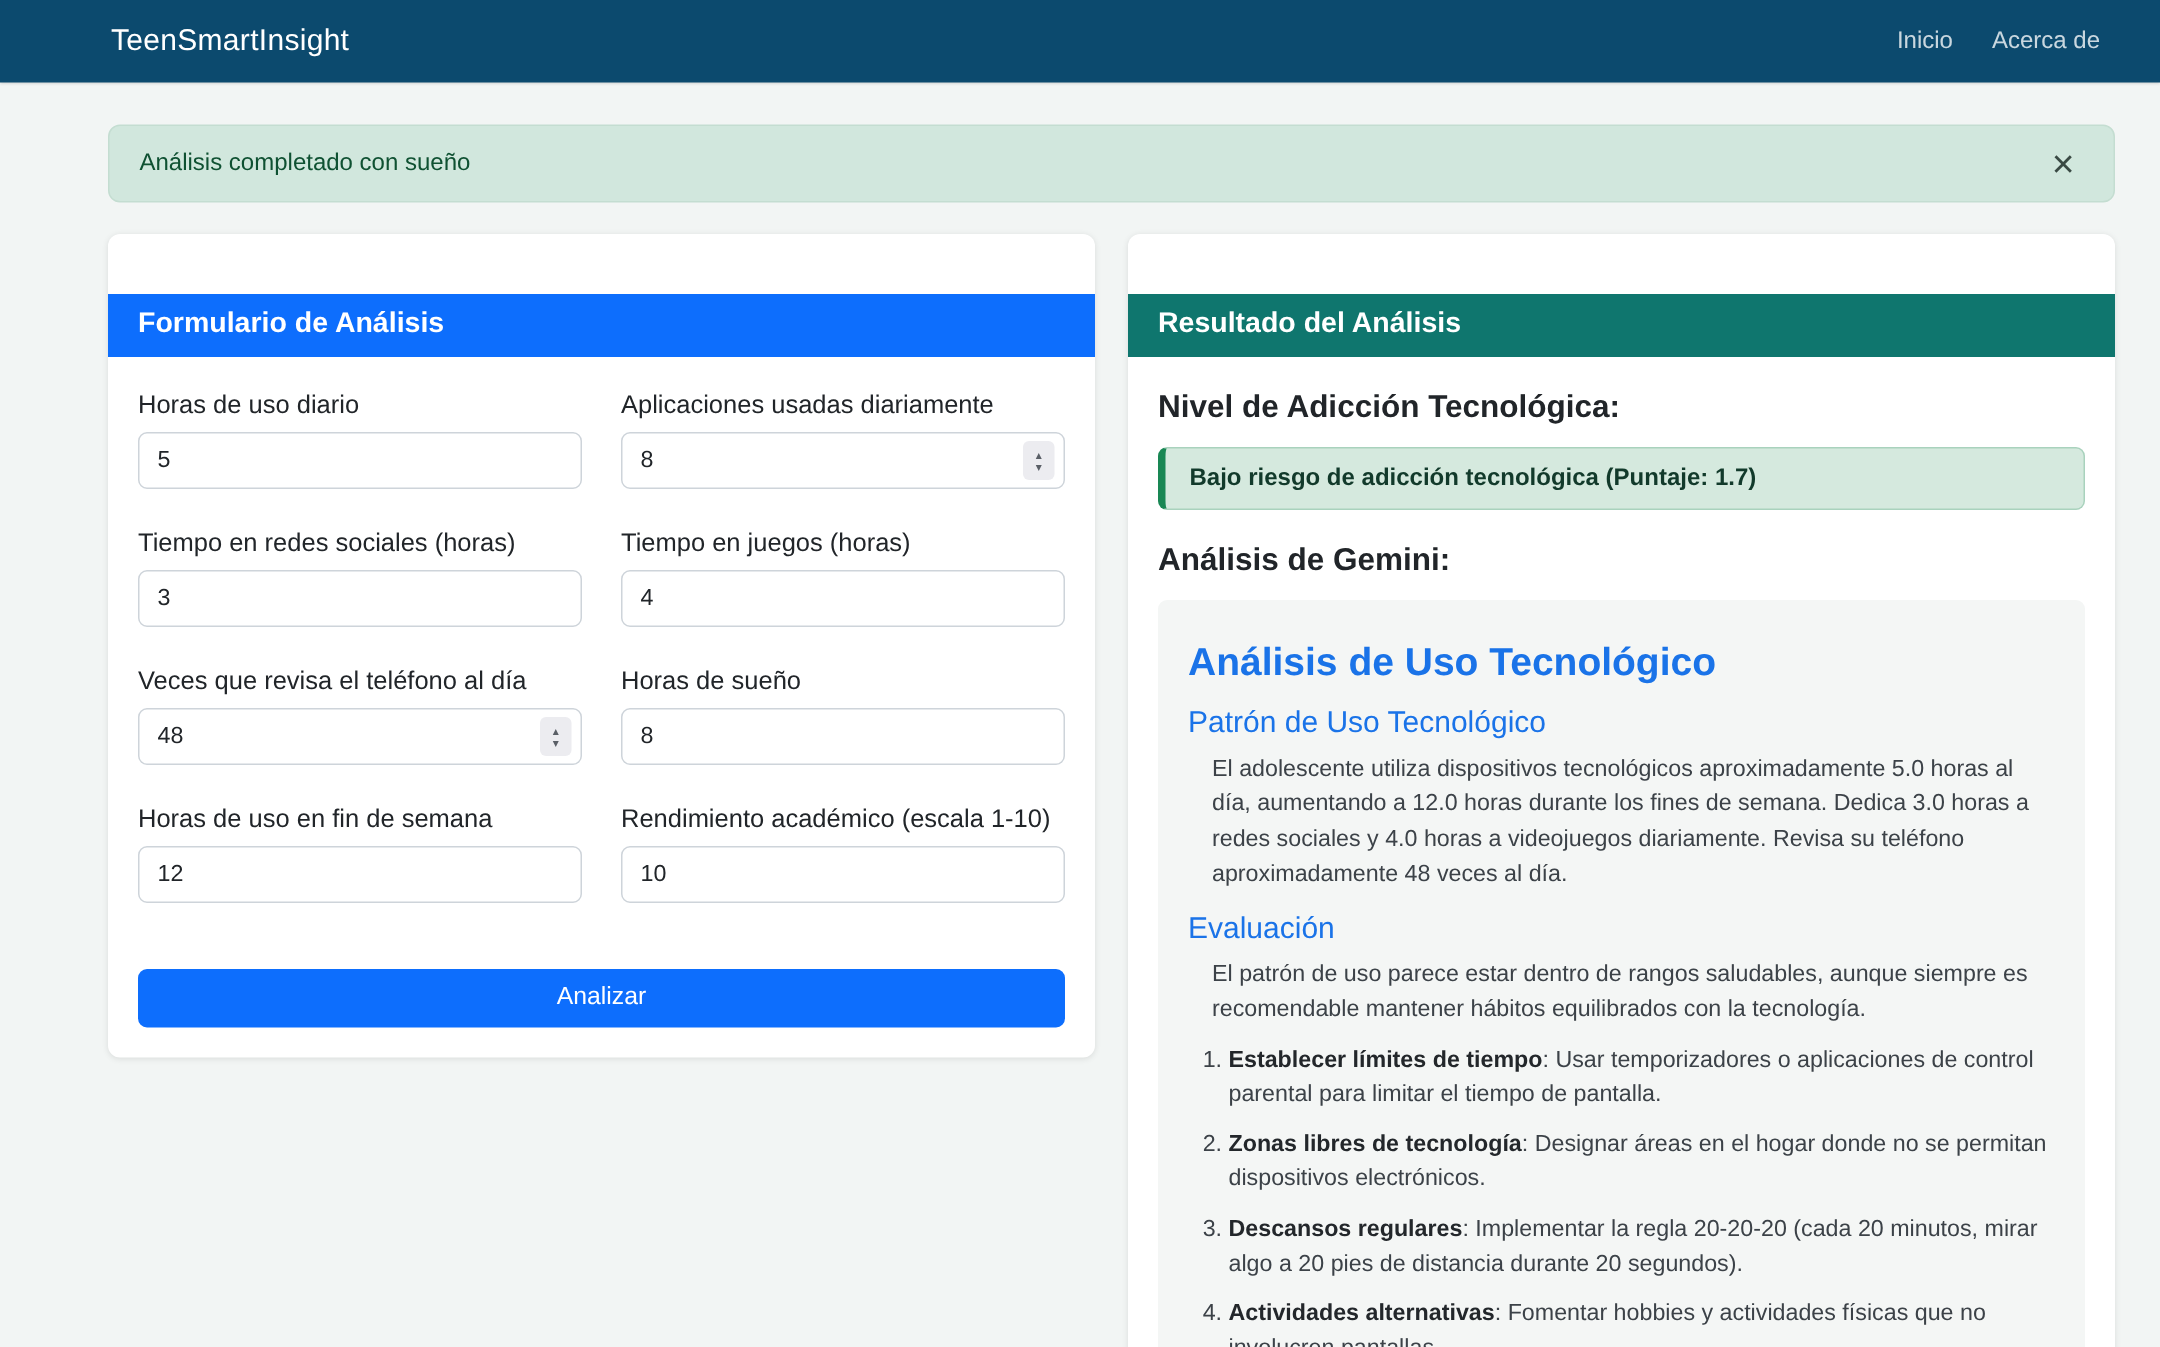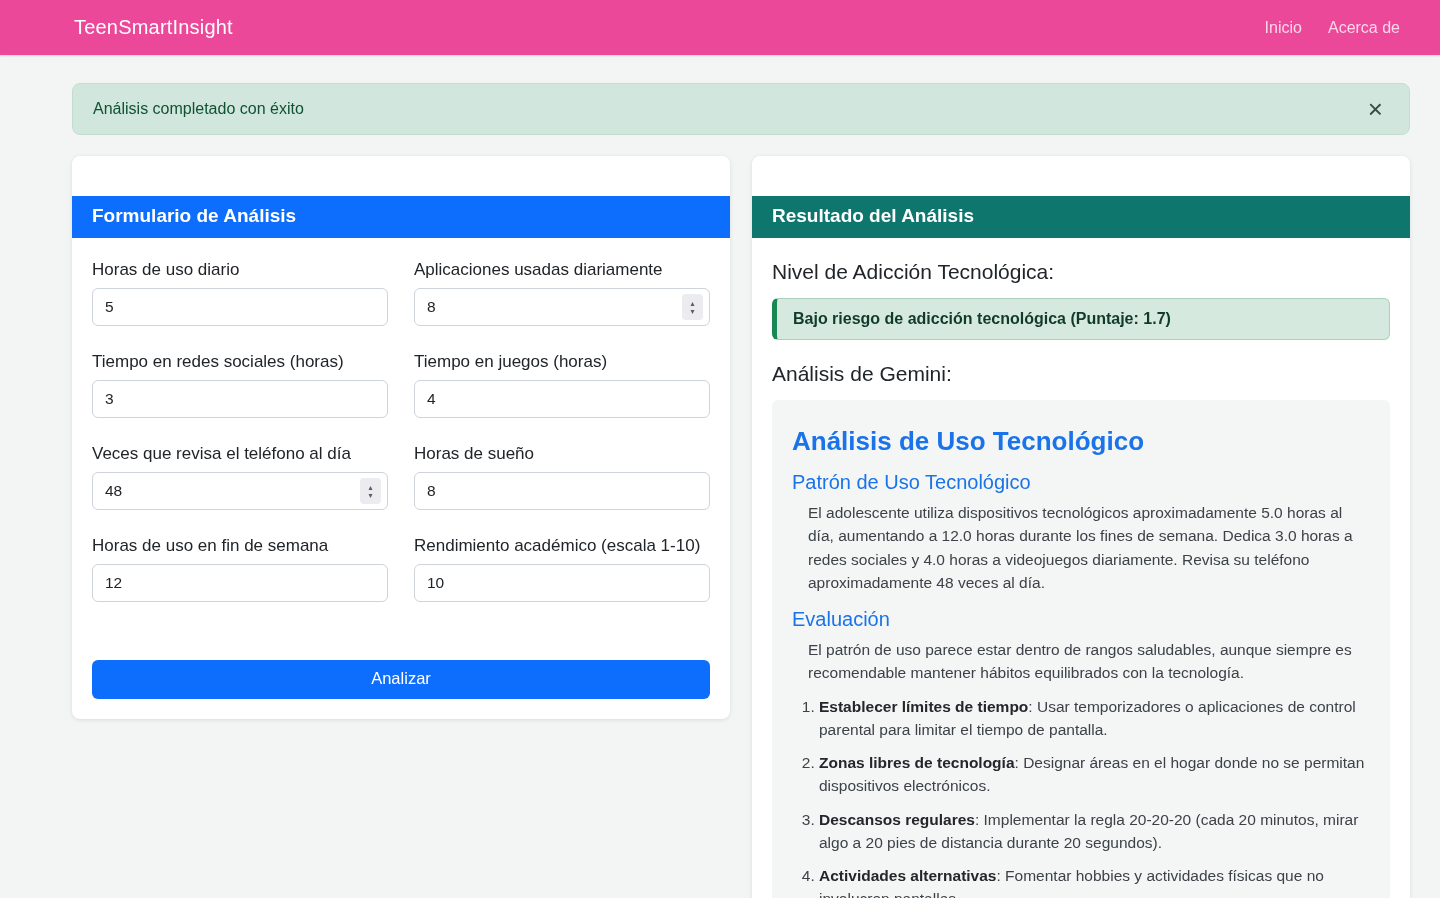--- a/index.html
+++ b/index.html
@@ -6,21 +6,21 @@
   html,body { width:1440px; height:898px; overflow:hidden; }
   body {
     font-family:"Liberation Sans", sans-serif;
     background:#f2f5f4;
     color:#212529;
   }
 
   
   .navbar {
     height:55px;
-    background:#ec4899;
+    background:#0c4a6e;
     display:flex;
     align-items:center;
     justify-content:space-between;
     padding:0 40px 0 74px;
     box-shadow:0 1px 2px rgba(0,0,0,.15);
   }
   .navbar-brand {
     color:#ffffff;
     font-size:20px;
     letter-spacing:.2px;
@@ -128,35 +128,35 @@
     gap:1px;
     cursor:pointer;
     color:#5a5f66;
     font-size:8px;
     line-height:7px;
     user-select:none;
   }
   .analyze-btn {
     display:block;
     width:100%;
-    margin-top:58px;
+    margin-top:44px;
     background:#0d6efd;
     border:none;
     border-radius:6px;
     color:#ffffff;
     font-size:16.5px;
     padding:9px 0 11px;
     cursor:pointer;
     font-family:"Liberation Sans", sans-serif;
   }
 
   
   .section-heading {
     font-size:21px;
-    font-weight:400;
+    font-weight:700;
     color:#212529;
     margin-bottom:14px;
   }
   .level-badge {
     background:#d5e9de;
     border:1px solid #a9d2bd;
     border-left:5px solid #198754;
     border-radius:6px;
     padding:11px 16px;
     font-size:16px;
@@ -208,21 +208,21 @@
   <div class="navbar-links">
     <a class="nav-link">Inicio</a>
     <a class="nav-link">Acerca de</a>
   </div>
 </nav>
 
 <div class="page">
   <div class="container">
 
     <div class="alert">
-      <span>Análisis completado con éxito</span>
+      <span>Análisis completado con sueño</span>
       <button class="alert-close">×</button>
     </div>
 
     <div class="content-row">
 
       <section class="card">
         <div class="card-header blue">Formulario de Análisis</div>
         <div class="card-body">
           <div class="form-grid">
 

